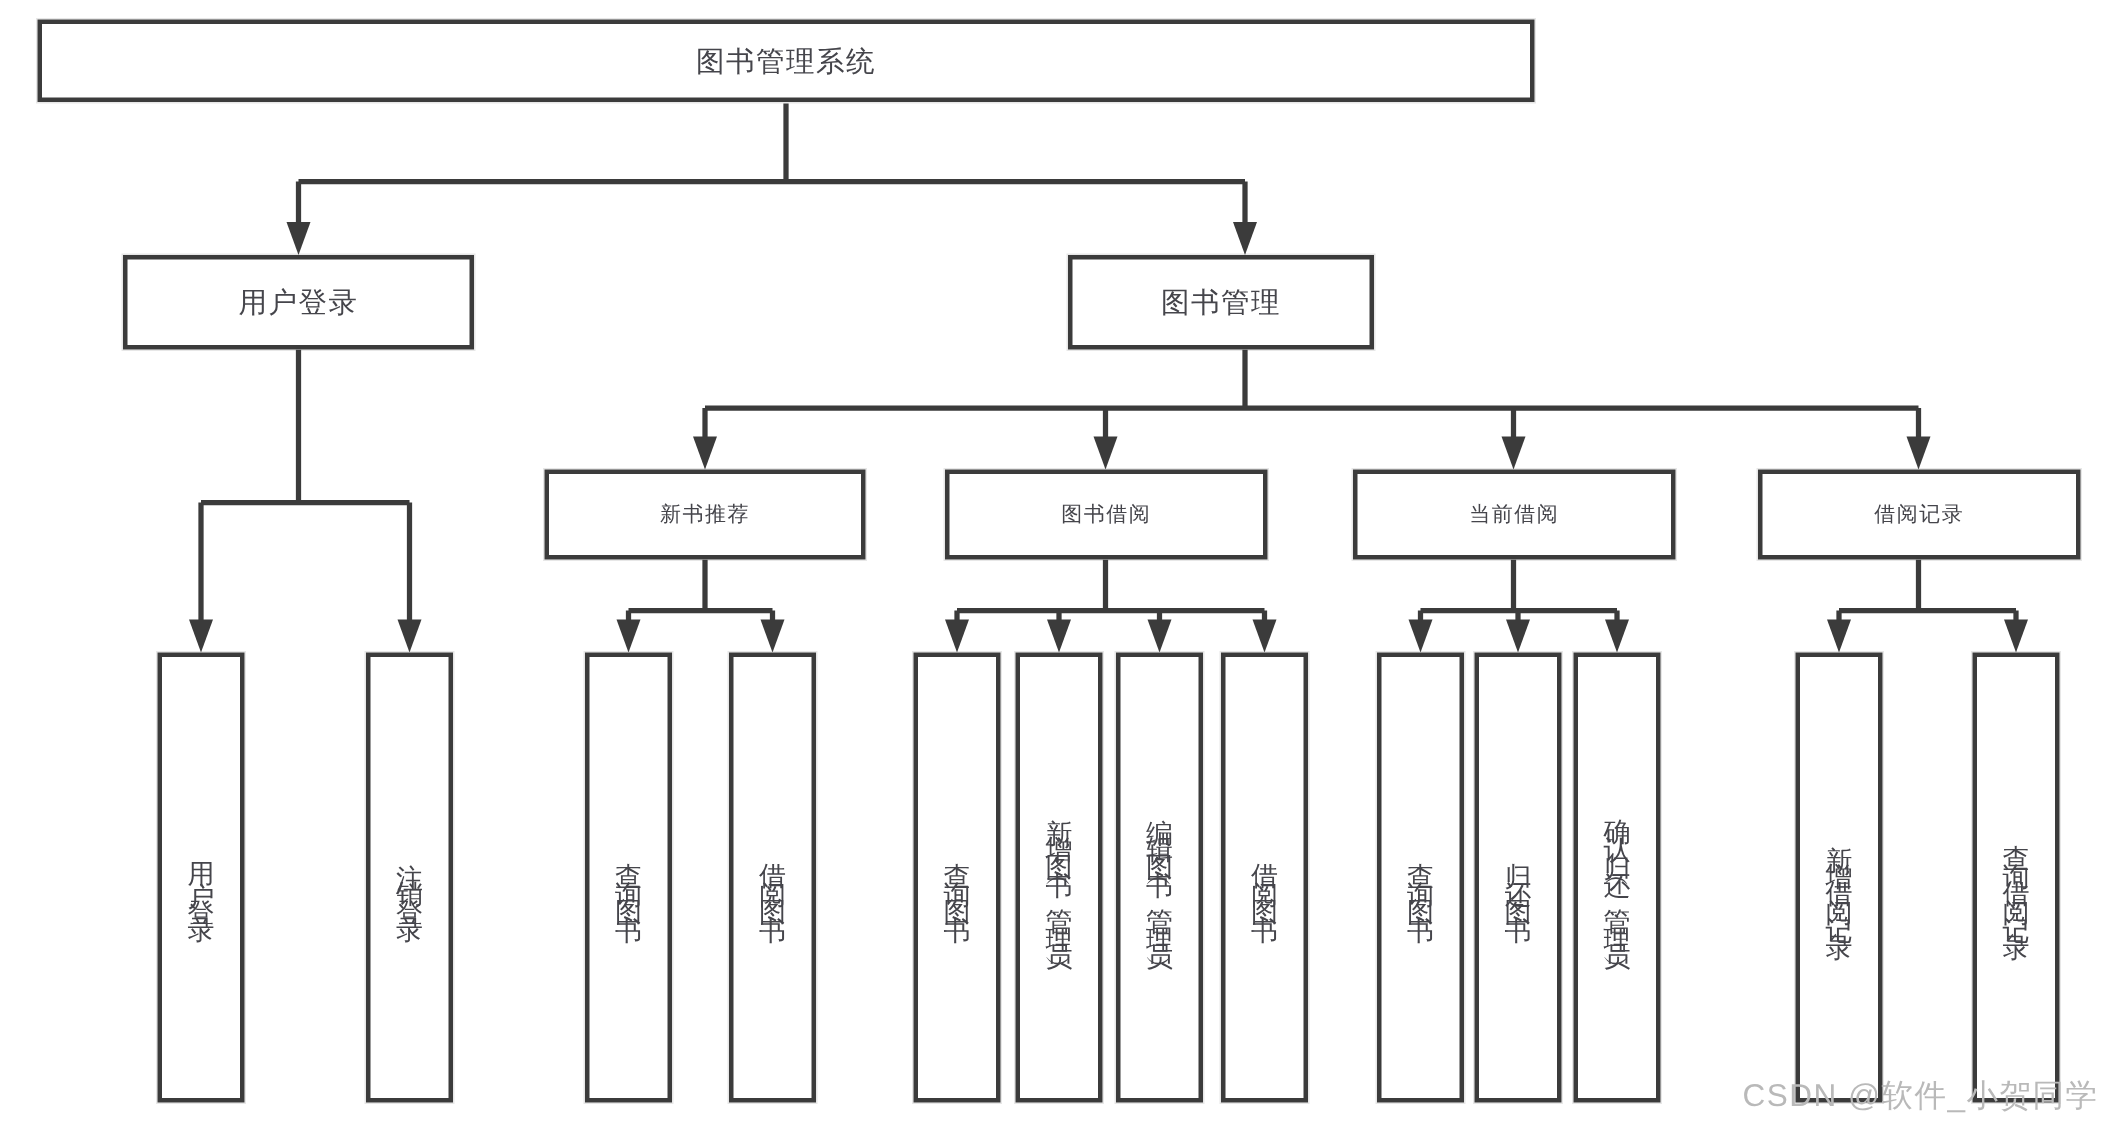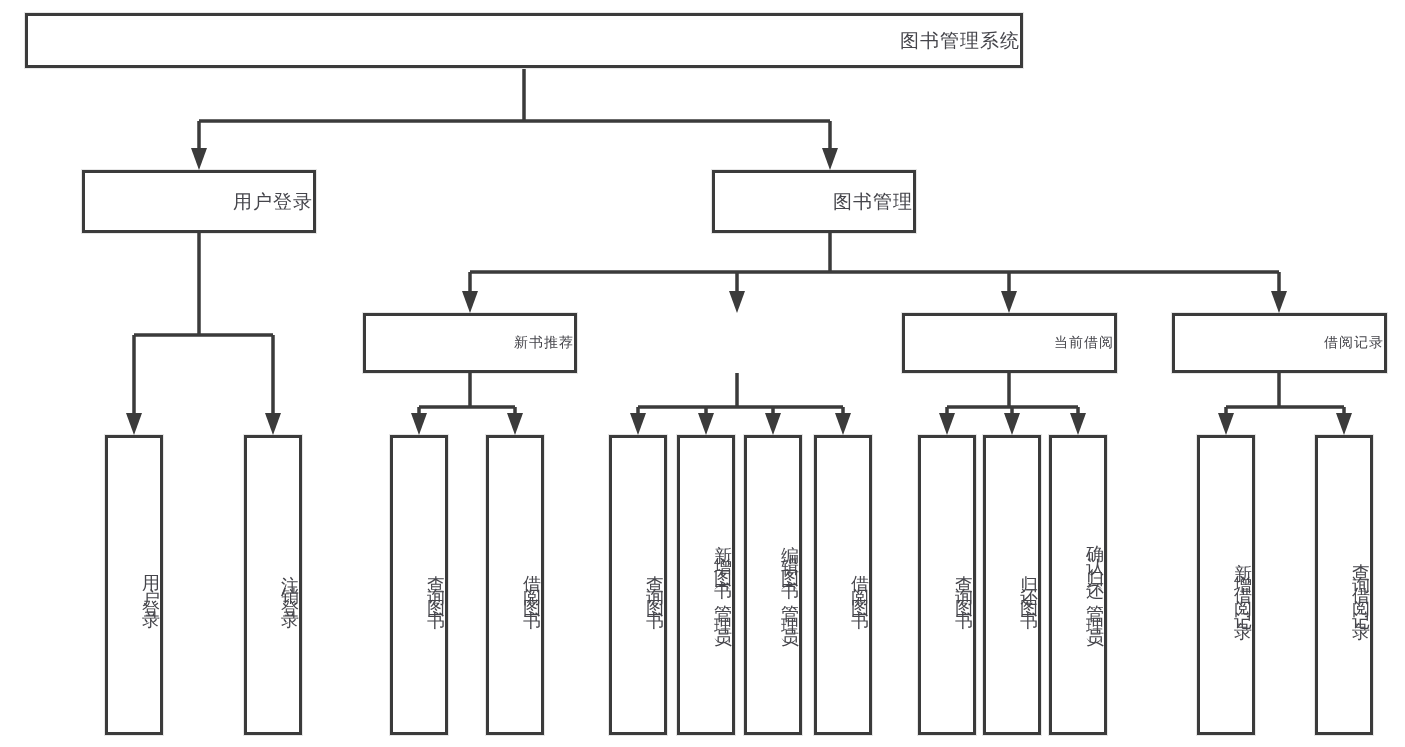--- a/index.html
+++ b/index.html
@@ -32,21 +32,21 @@
     stroke-width: 3.5;
   }
   svg.wires polygon { fill: var(--line); }
   .node {
     position: absolute;
     border: 3px solid var(--line);
     background: var(--box-background);
     color: var(--text);
     display: flex;
     align-items: center;
-    justify-content: flex-end;
+    justify-content: center;
     font-size: 19px;
     letter-spacing: 1px;
     box-shadow: 0 0 0 1px rgba(60,60,60,0.12);
   }
   .node.root   { left: 25px;  top: 13px;  width: 998px; height: 55px; }
   .node.lvl2   { top: 170px; height: 63px; }
   .node.lvl3   { top: 313px; height: 60px; font-size: 14px; }
   .node.leaf   { top: 435px; width: 58px; height: 300px; }
   .vtext {
     writing-mode: vertical-rl;
@@ -128,20 +128,23 @@
   <div class="node lvl2" style="left:82px; width:234px;">
     <span>用户登录</span>
   </div>
   <div class="node lvl2" style="left:712px; width:204px;">
     <span>图书管理</span>
   </div>
 
   <div class="node lvl3" style="left:363px; width:214px;">
     <span>新书推荐</span>
   </div>
+  <div class="node lvl3" style="left:630px; width:215px;">
+    <span>图书借阅</span>
+  </div>
   <div class="node lvl3" style="left:902px; width:215px;">
     <span>当前借阅</span>
   </div>
   <div class="node lvl3" style="left:1172px; width:215px;">
     <span>借阅记录</span>
   </div>
 
   <div class="node leaf" style="left:105px;">
     <span class="vtext">用户登录</span>
   </div>
@@ -179,14 +182,15 @@
     <span class="vtext">确认归还（管理员）</span>
   </div>
 
   <div class="node leaf" style="left:1197px;">
     <span class="vtext">新增借阅记录</span>
   </div>
   <div class="node leaf" style="left:1315px;">
     <span class="vtext">查询借阅记录</span>
   </div>
 
+  <div class="watermark">CSDN @软件_小贺同学</div>
 
 </div>
 
 </body></html>

